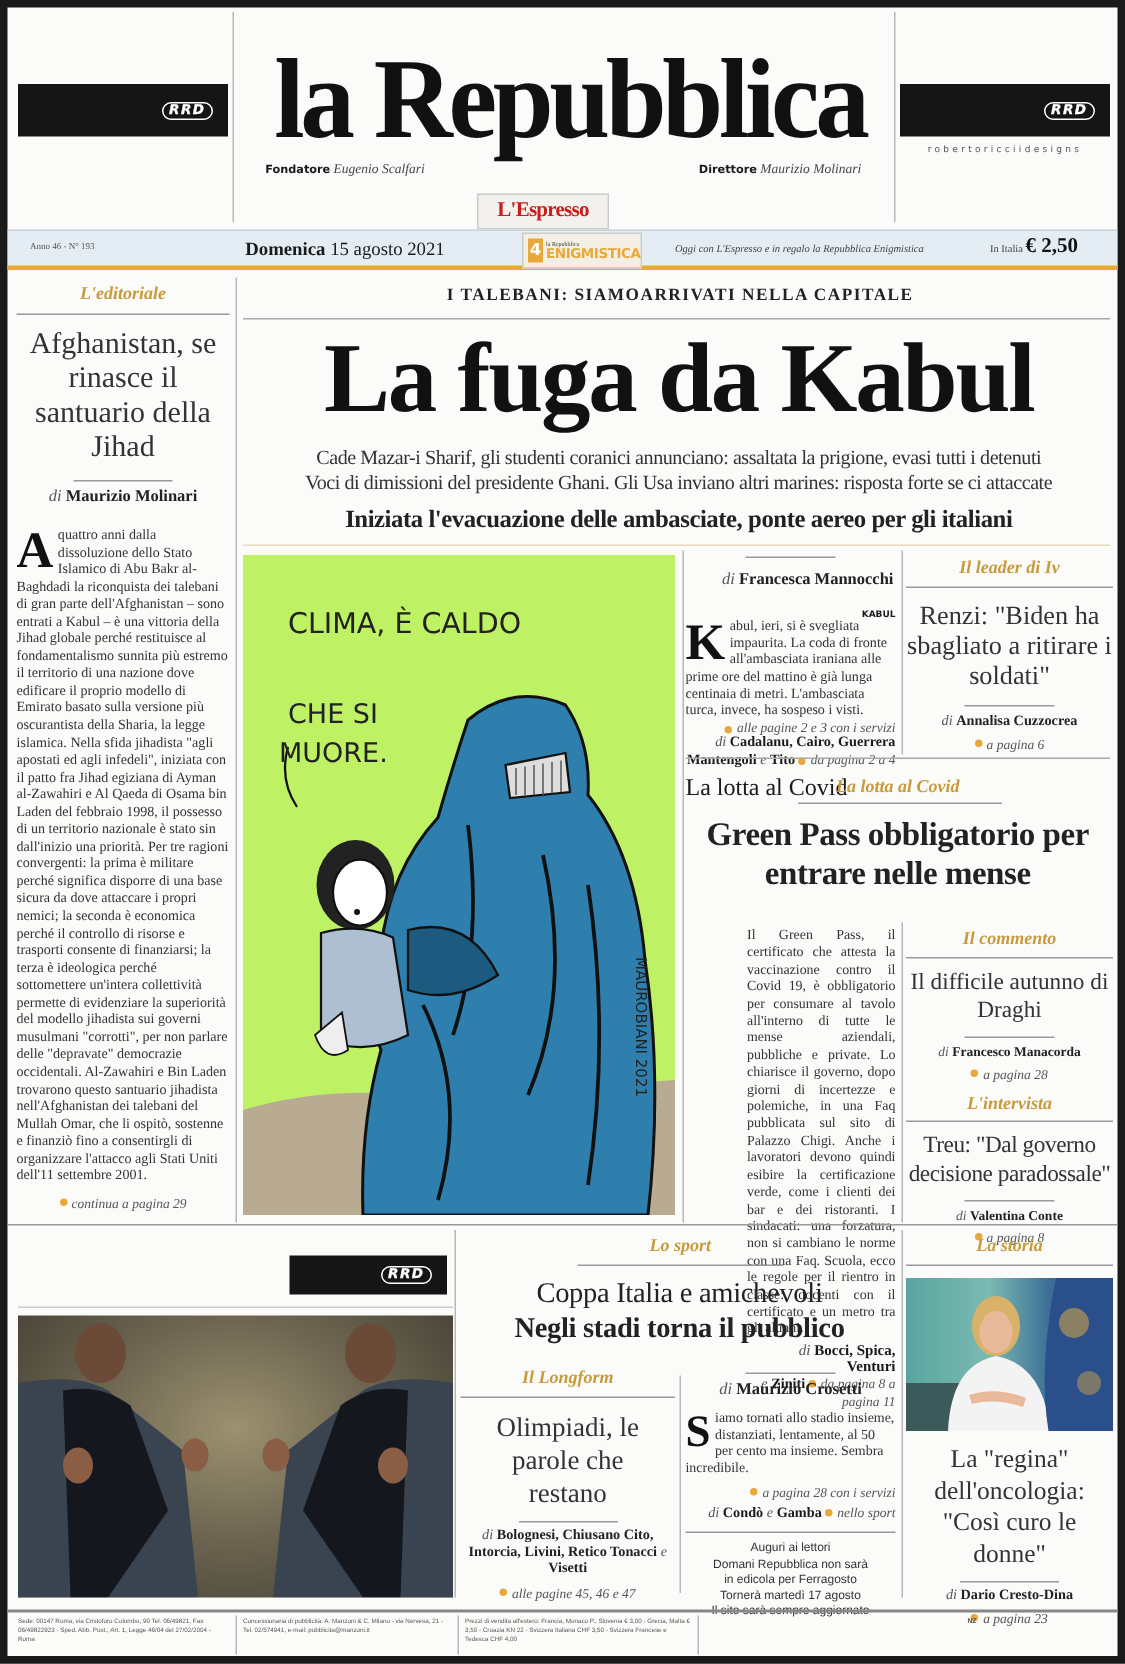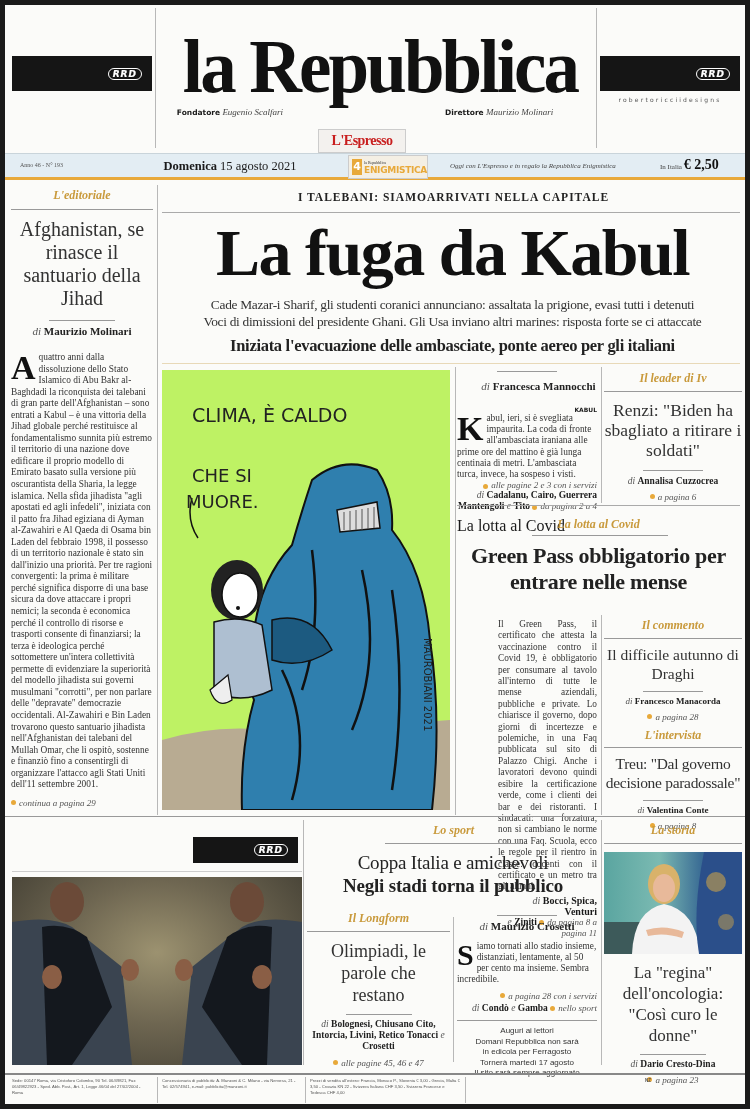--- a/index.html
+++ b/index.html
@@ -37,21 +37,21 @@
   <div class="vline" style="left:591px;top:3px;height:140px;"></div>
   <div class="kbar" style="left:595px;top:51px;width:140px;height:35px;">
     <span>RRD</span>
   </div>
   <div class="abs" style="left:595px;top:91px;width:140px;text-align:center;font-family:'DejaVu Sans',sans-serif;font-size:6px;letter-spacing:2.2px;color:#555;">robertoricciidesigns</div>
 
   <div class="abs" style="left:150px;top:102px;width:150px;text-align:center;font-size:9px;">
     <span style="font-family:'DejaVu Sans',sans-serif;font-weight:bold;font-size:7.5px;">Fondatore</span>
     <i style="color:#444;margin-top:24px;">Eugenio Scalfari</i>
   </div>
-  <div class="abs" style="left:440px;top:102px;width:150px;text-align:left;font-size:9px;">
+  <div class="abs" style="left:440px;top:102px;width:150px;text-align:center;font-size:9px;">
     <span style="font-family:'DejaVu Sans',sans-serif;font-weight:bold;font-size:7.5px;">Direttore</span>
     <i style="color:#444;">Maurizio Molinari</i>
   </div>
 
   <div class="abs" style="left:313px;top:124px;width:88px;height:24px;background:#f3f1ee;border:1px solid #ccc;text-align:center;">
     <span style="color:#c81e1e;font-weight:bold;font-size:14px;line-height:22px;letter-spacing:-0.5px;">L'Espresso</span>
   </div>
 
   <div class="abs" style="left:0;top:148px;width:740px;height:27px;background:#e3edf3;border-top:1px solid #c9d4da;border-bottom:3px solid #e8a93a;"></div>
   <div class="abs" style="left:15px;top:157px;font-size:6px;color:#555;">Anno 46 - N° 193</div>
@@ -81,21 +81,21 @@
     <div class="hline" style="position:relative;margin:6px 0 8px 0;background:#999;"></div>
     <div class="headline" style="font-size:20px;line-height:23px;padding:0 6px;color:#333;">Afghanistan, se rinasce il santuario della Jihad</div>
     <div class="rule-short" style="width:66px;margin-top:10px;"></div>
     <div class="byline" style="margin-top:4px;font-size:11px;">
       <i>di</i>
       <b>Maurizio Molinari</b>
     </div>
     <div class="body-text" style="margin-top:15px;font-size:9.4px;line-height:11.55px;">
       <span class="dropcap">A</span><span> quattro anni dalla dissoluzione dello Stato Islamico di Abu Bakr al-Baghdadi la riconquista dei talebani di gran parte dell'Afghanistan – sono entrati a Kabul – è una vittoria della Jihad globale perché restituisce al fondamentalismo sunnita più estremo il territorio di una nazione dove edificare il proprio modello di Emirato basato sulla versione più oscurantista della Sharia, la legge islamica. Nella sfida jihadista "agli apostati ed agli infedeli", iniziata con il patto fra Jihad egiziana di Ayman al-Zawahiri e Al Qaeda di Osama bin Laden del febbraio 1998, il possesso di un territorio nazionale è stato sin dall'inizio una priorità. Per tre ragioni convergenti: la prima è militare perché significa disporre di una base sicura da dove attaccare i propri nemici; la seconda è economica perché il controllo di risorse e trasporti consente di finanziarsi; la terza è ideologica perché sottomettere un'intera collettività permette di evidenziare la superiorità del modello jihadista sui governi musulmani "corrotti", per non parlare delle "depravate" democrazie occidentali. Al-Zawahiri e Bin Laden trovarono questo santuario jihadista nell'Afghanistan dei talebani del Mullah Omar, che li ospitò, sostenne e finanziò fino a consentirgli di organizzare l'attacco agli Stati Uniti dell'11 settembre 2001.</span>
     </div>
-    <div style="text-align:left;margin-top:1px;">
+    <div style="text-align:center;margin-top:1px;">
       <span class="dot"></span><span class="ref">continua a pagina 29</span>
     </div>
   </div>
 
   <div class="abs" style="left:157px;top:186px;width:583px;text-align:center;font-weight:bold;font-size:11.5px;letter-spacing:1px;color:#222;">I TALEBANI: SIAMOARRIVATI NELLA CAPITALE</div>
   <div class="hline" style="left:157px;top:207px;width:578px;background:#aaa;"></div>
   <div class="abs" style="left:155px;top:207px;width:585px;text-align:center;font-weight:bold;font-size:66px;line-height:82px;letter-spacing:-1.5px;color:#111;">La fuga da Kabul</div>
   <div class="abs" style="left:155px;top:291px;width:585px;text-align:center;font-size:13.4px;line-height:17px;color:#333;letter-spacing:-0.3px;">Cade Mazar-i Sharif, gli studenti coranici annunciano: assaltata la prigione, evasi tutti i detenuti</div>
   <div class="abs" style="left:155px;top:308px;width:585px;text-align:center;font-size:13.4px;line-height:17px;color:#333;letter-spacing:-0.3px;">Voci di dimissioni del presidente Ghani. Gli Usa inviano altri marines: risposta forte se ci attaccate</div>
   <div class="abs" style="left:155px;top:331px;width:585px;text-align:center;font-weight:bold;font-size:16.5px;line-height:20px;color:#222;letter-spacing:-0.3px;">Iniziata l'evacuazione delle ambasciate, ponte aereo per gli italiani</div>
@@ -248,21 +248,21 @@
 
   <div class="abs" style="left:302px;top:906px;width:143px;">
     <div class="kicker">Il Longform</div>
     <div class="hline" style="position:relative;margin:5px 0 8px 0;background:#999;"></div>
     <div class="headline" style="font-size:18px;line-height:22px;color:#333;padding:0 22px;">Olimpiadi, le parole che restano</div>
     <div class="rule-short" style="width:66px;margin-top:8px;"></div>
     <div class="byline" style="margin-top:4px;font-size:9.5px;line-height:11px;">
       <i>di</i>
       <b>Bolognesi, Chiusano Cito, Intorcia, Livini, Retico Tonacci</b>
       <i>e</i>
-      <b>Crosetti</b>
+      <b>Visetti</b>
     </div>
     <div style="text-align:center;">
       <span class="dot"></span><span class="ref">alle pagine 45, 46 e 47</span>
     </div>
   </div>
 
   <div class="vline" style="left:448px;top:912px;height:145px;"></div>
 
   <div class="abs" style="left:452px;top:910px;width:140px;">
     <div class="rule-short" style="width:60px;"></div>

